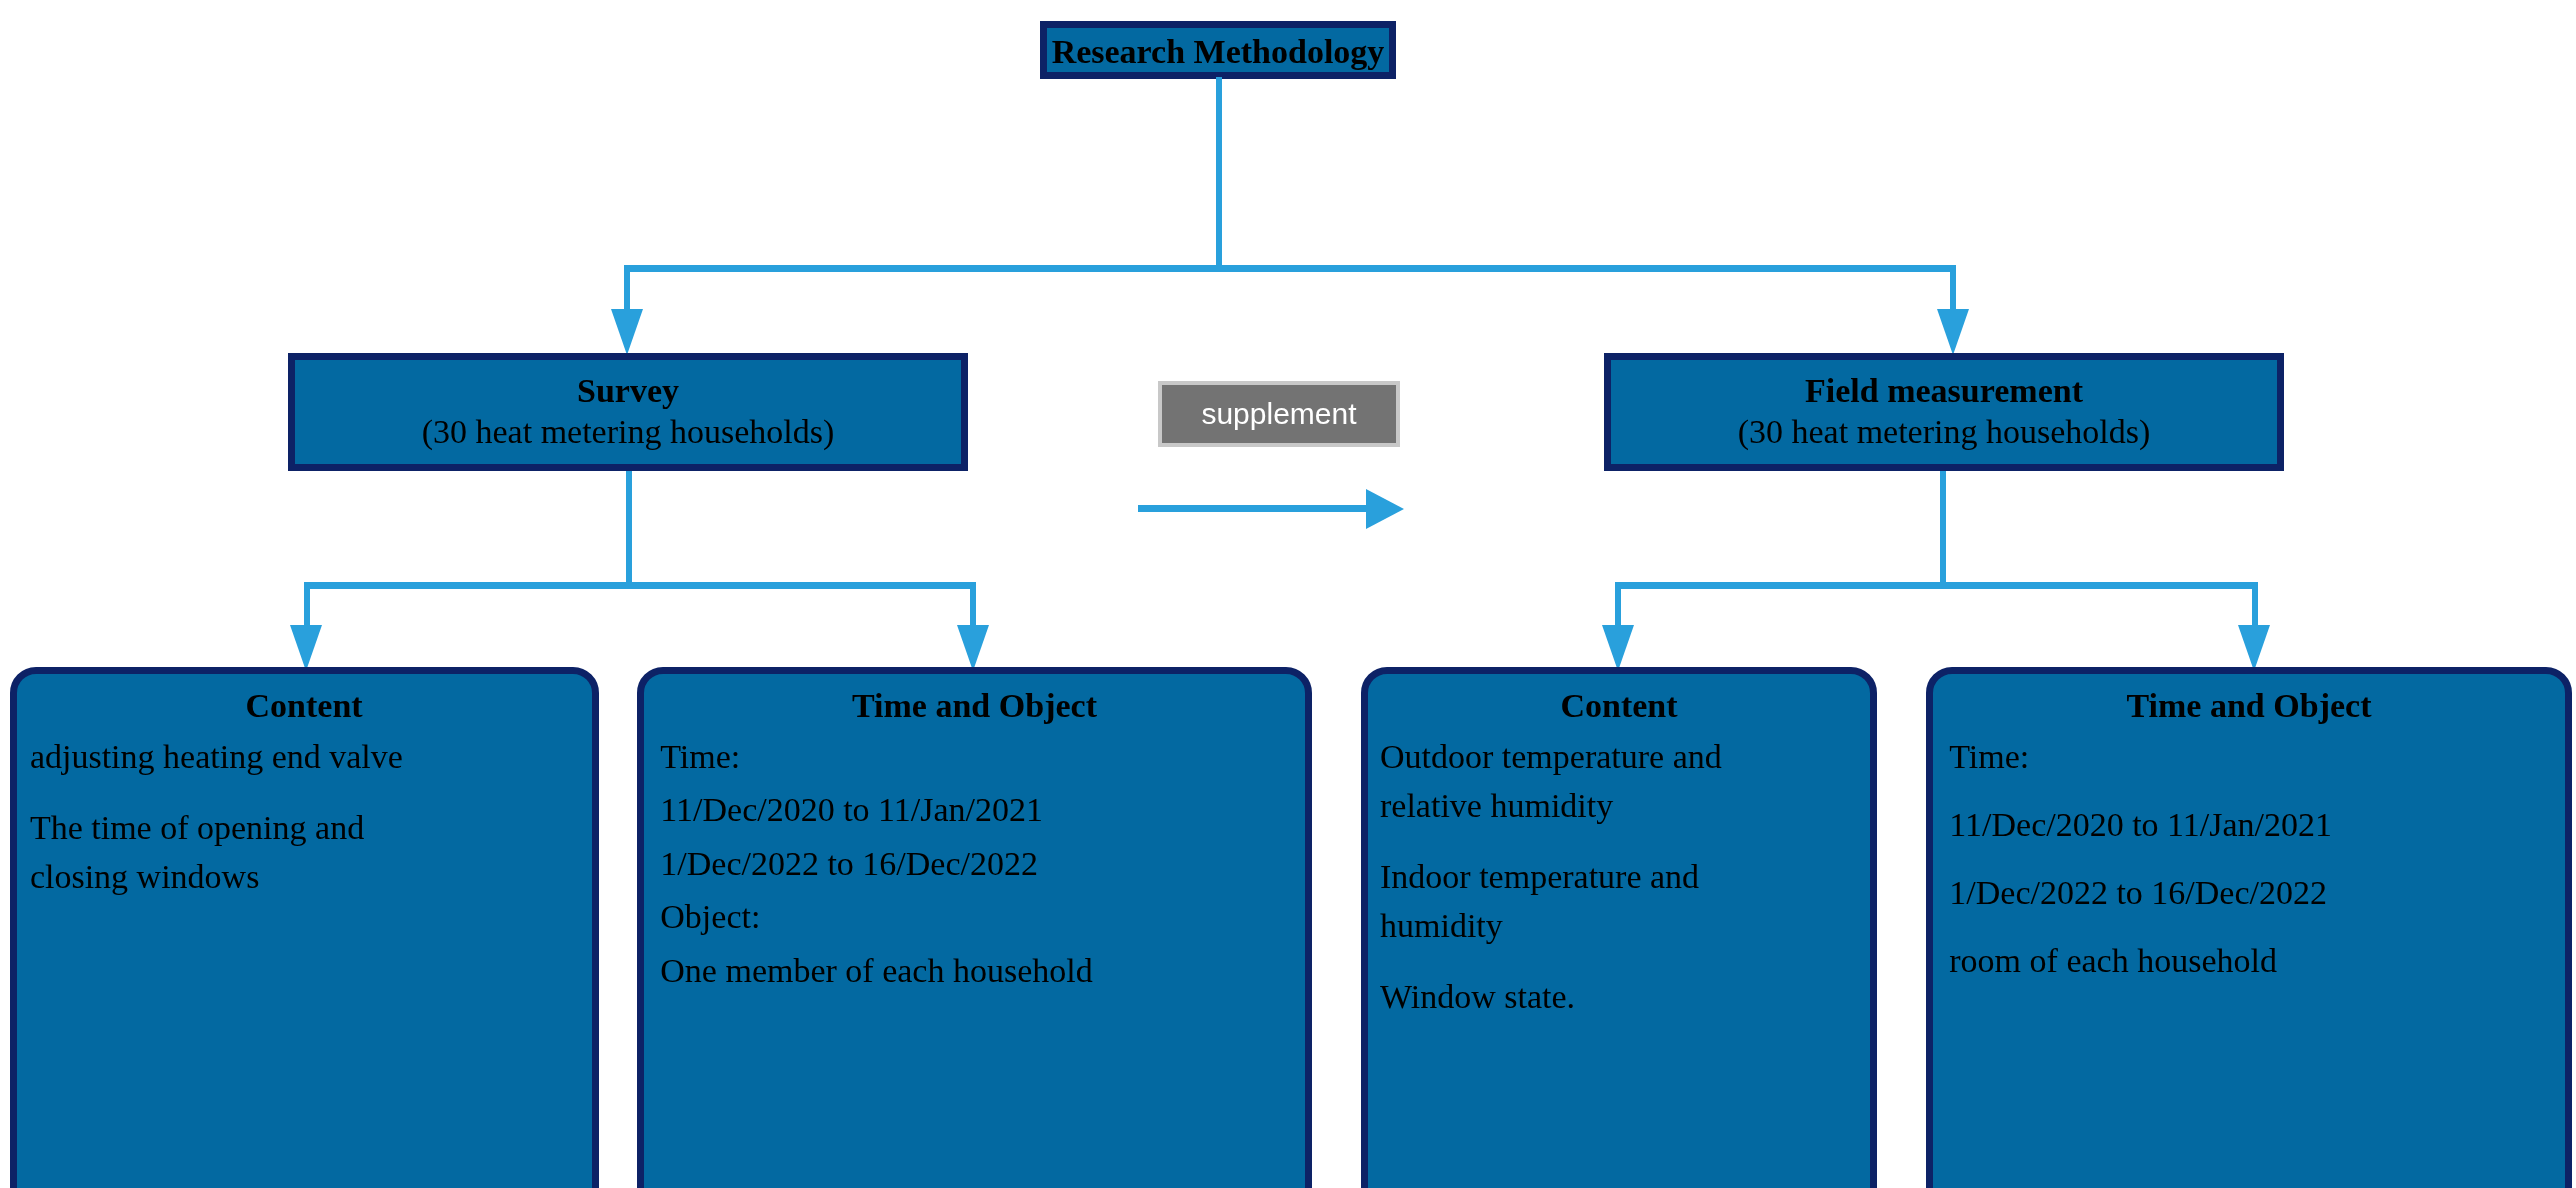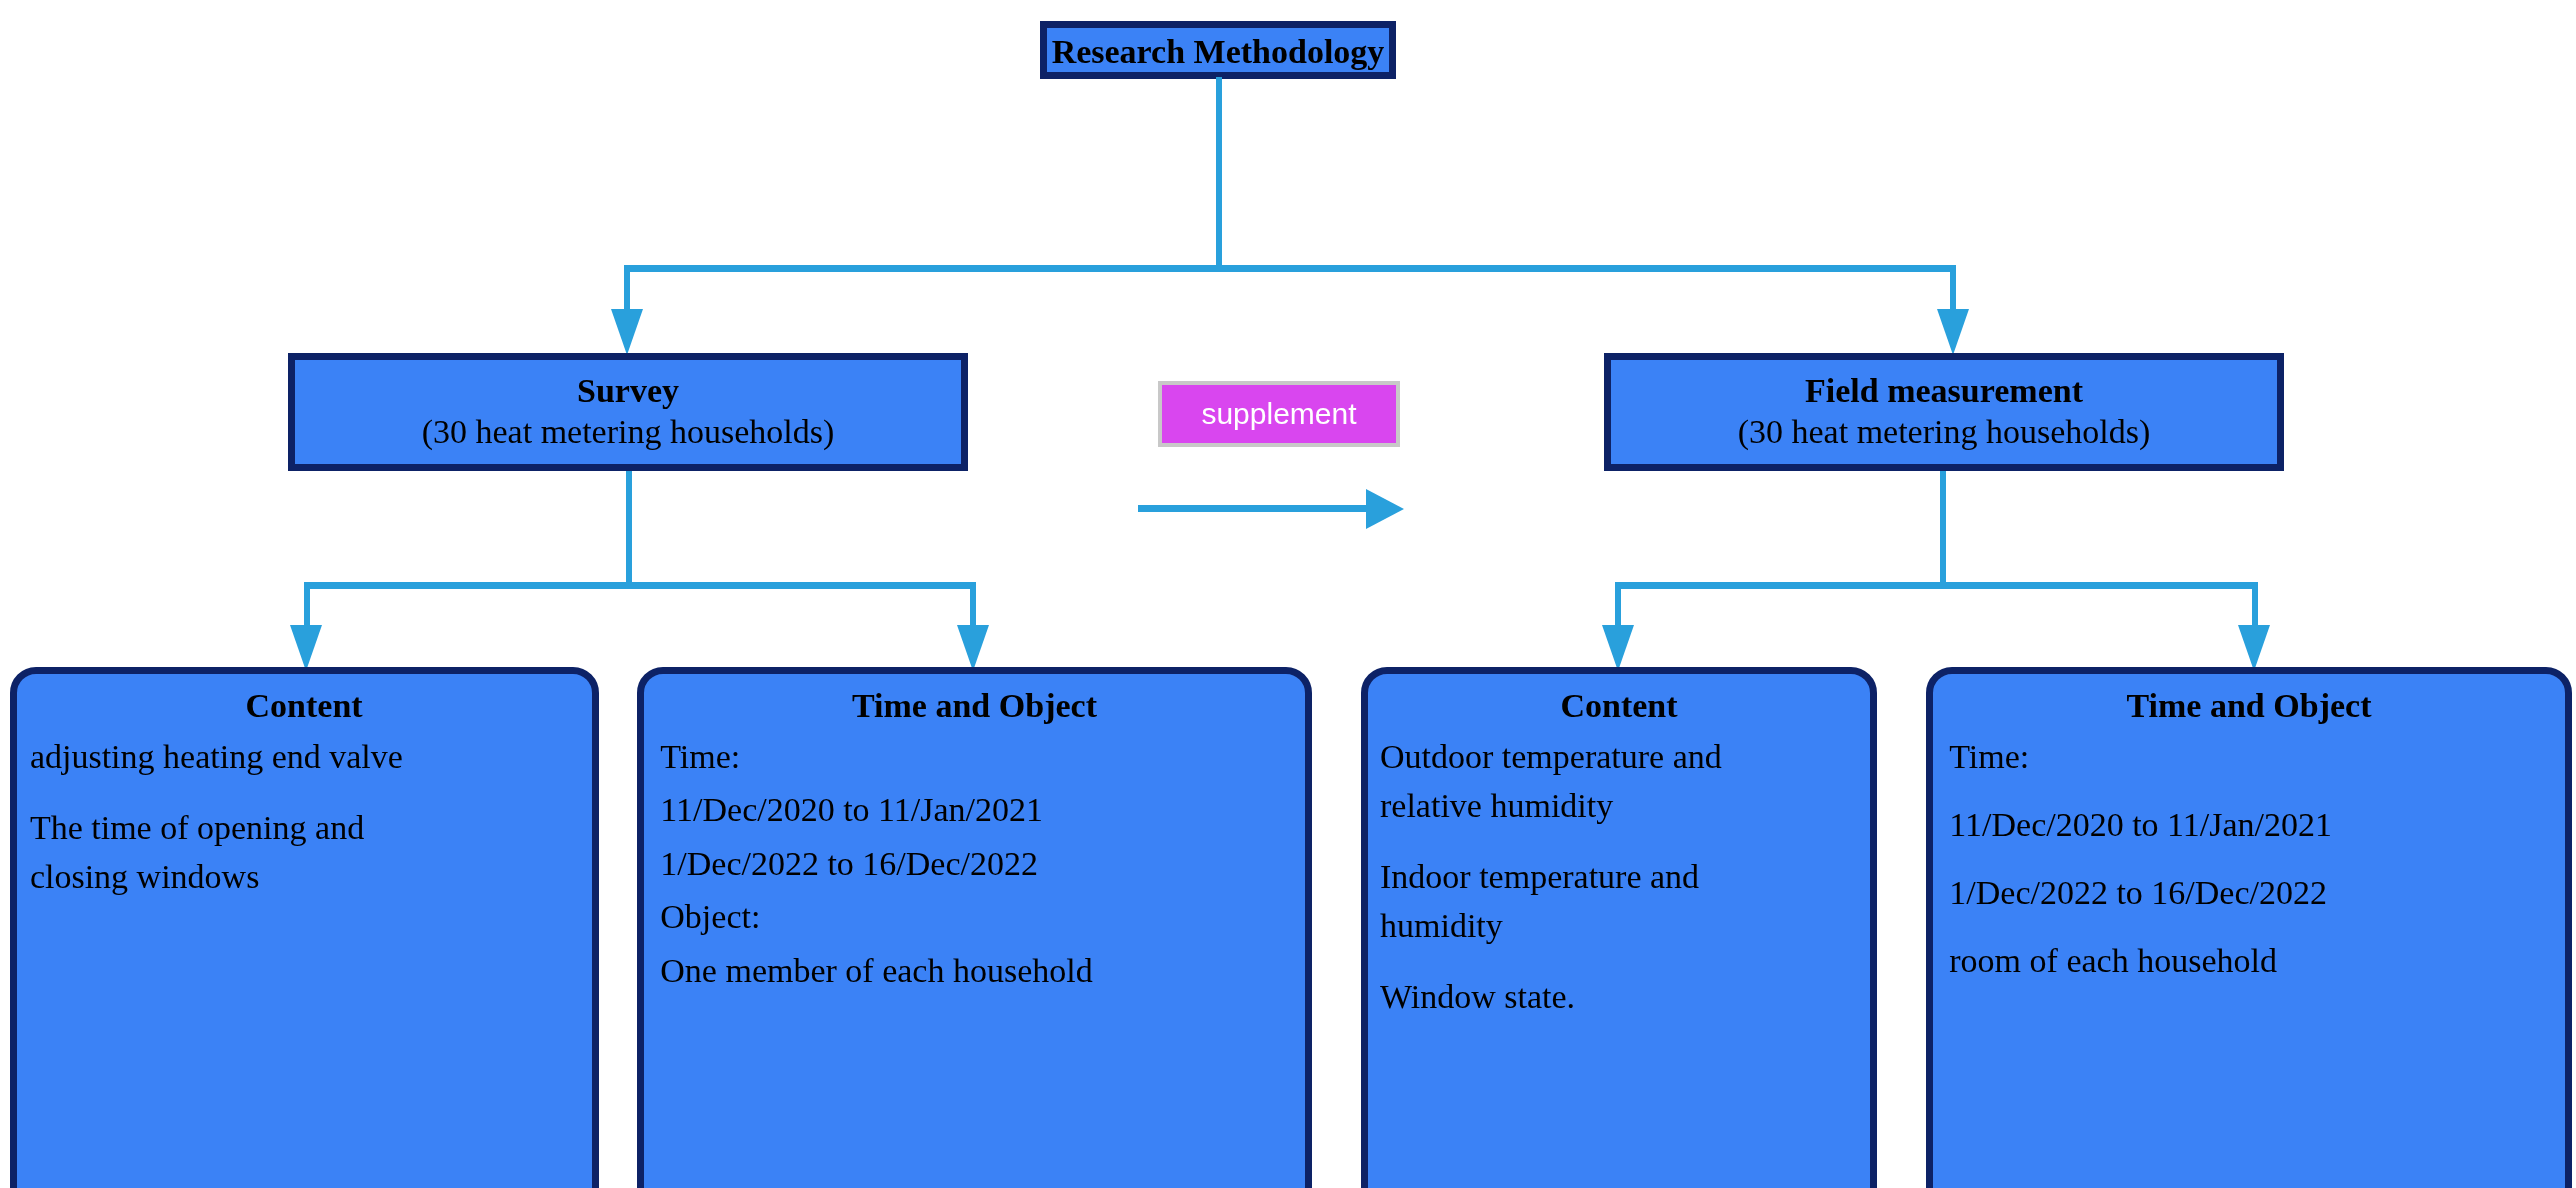--- a/index.html
+++ b/index.html
@@ -13,21 +13,21 @@
   #canvas {
     position: relative;
     width: 2576px;
     height: 1188px;
     background: #ffffff;
     overflow: hidden;
   }
   .box {
     position: absolute;
     box-sizing: border-box;
-    background: #3b82f6;
+    background: #0369a1;
     border: 7.4px solid #0d2266;
     color: #000000;
   }
   .box-inner {
     position: absolute;
     left: 0; right: 0; top: 0; bottom: 0;
     display: flex;
     flex-direction: column;
   }
   
@@ -102,21 +102,21 @@
   #box-field-content .body { padding-left: 12px; }
 
   
   #supplement-chip {
     position: absolute;
     left: 1158px;
     top: 381px;
     width: 242px;
     height: 66px;
     box-sizing: border-box;
-    background: #d946ef;
+    background: #737373;
     border: 4.4px solid #c8c8c8;
     color: #ffffff;
     font-family: "Liberation Sans", "DejaVu Sans", sans-serif;
     font-size: 30px;
     line-height: 58px;
     text-align: center;
     white-space: nowrap;
   }
 
   

